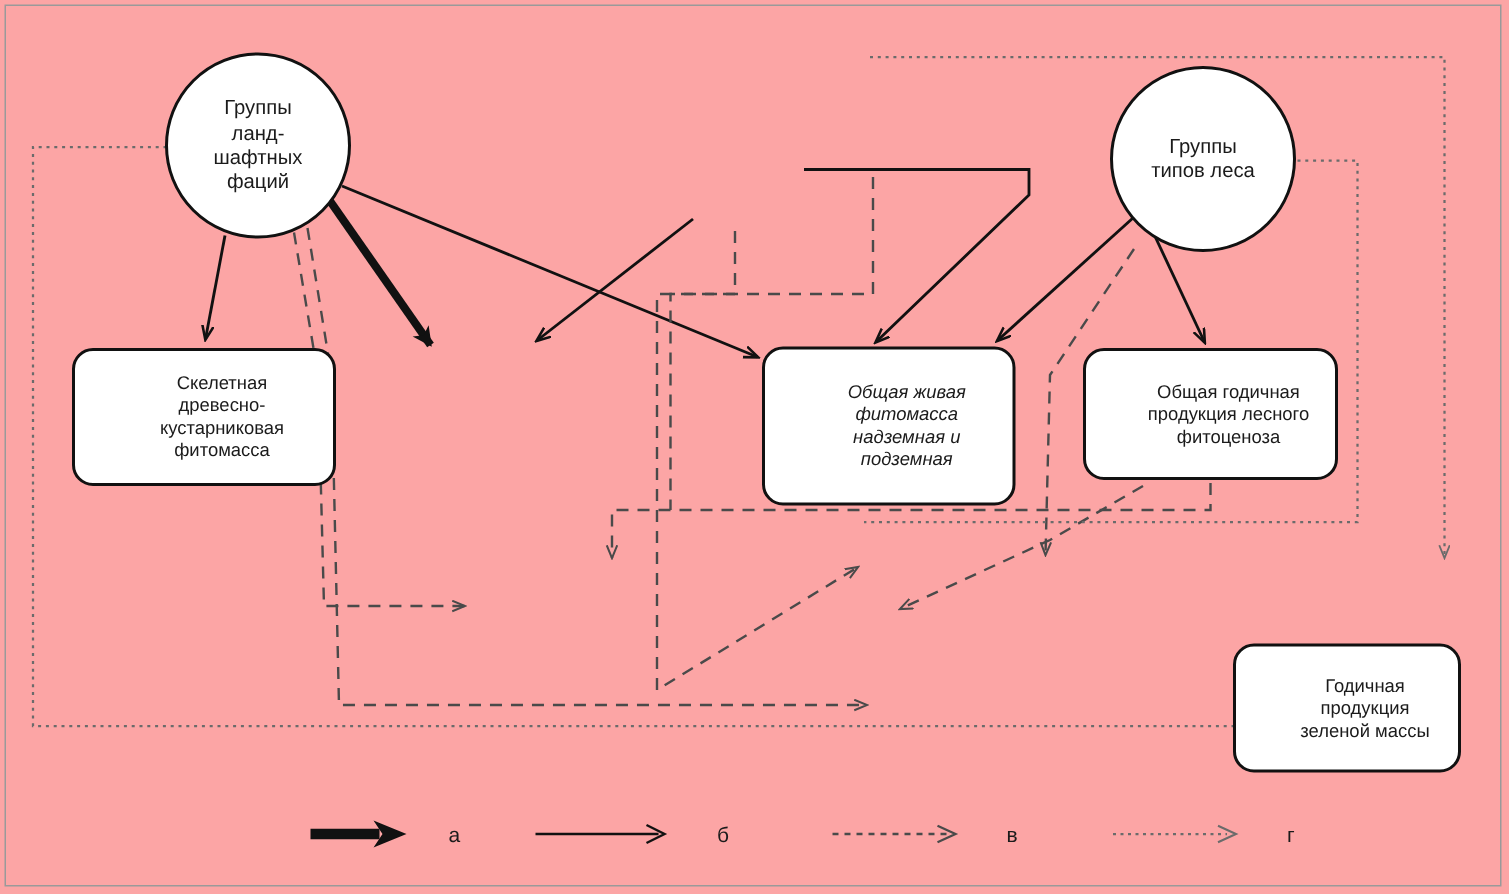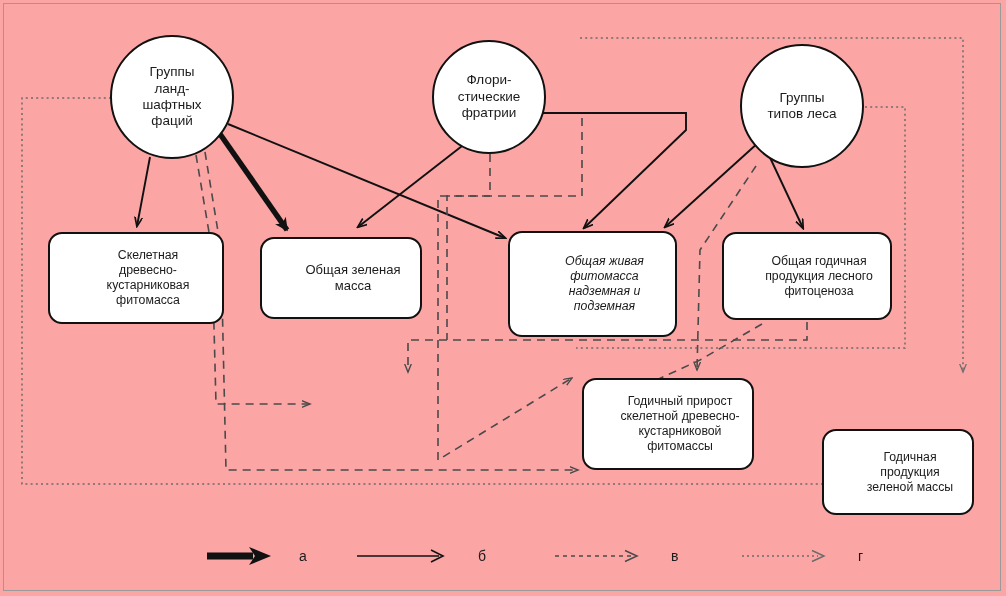--- a/index.html
+++ b/index.html
@@ -78,63 +78,48 @@
     </g>
   </svg>
 
   <div class="node circle" style="left:110px;top:35px;width:124px;height:124px;">
     <div class="ntext c-text">Группы
 ланд-
 шафтных
 фаций</div>
   </div>
 
-  <div class="node circle" style="left:432px;top:40px;width:114px;height:114px;">
-    <div class="ntext c-text">Флори-
-стические
-фратрии</div>
-  </div>
 
   <div class="node circle" style="left:740px;top:44px;width:124px;height:124px;">
     <div class="ntext c-text">Группы
 типов леса</div>
   </div>
 
   <div class="node box" style="left:48px;top:232px;width:176px;height:92px;">
     <div class="ntext b-text-sm">Скелетная
 древесно-
 кустарниковая
 фитомасса</div>
   </div>
 
-  <div class="node box" style="left:260px;top:237px;width:162px;height:82px;">
-    <div class="ntext b-text">Общая зеленая
-масса</div>
-  </div>
 
   <div class="node box" style="left:508px;top:231px;width:169px;height:106px;font-style:italic;">
     <div class="ntext b-text-sm">Общая живая
 фитомасса
 надземная и
 подземная</div>
   </div>
 
   <div class="node box" style="left:722px;top:232px;width:170px;height:88px;">
     <div class="ntext b-text-sm">Общая годичная
 продукция лесного
 фитоценоза</div>
   </div>
 
 
-  <div class="node box" style="left:582px;top:378px;width:172px;height:92px;">
-    <div class="ntext b-text-sm">Годичный прирост
-скелетной древесно-
-кустарниковой
-фитомассы</div>
-  </div>
 
   <div class="node box" style="left:822px;top:381px;width:152px;height:86px;margin-top:48px;">
     <div class="ntext b-text-sm">Годичная продукция
 зеленой массы</div>
   </div>
 
   <div class="legend" style="left:205px;top:543px;">
     <svg width="72" height="26">
       <path d="M2,13 L48,13" stroke="#111" stroke-width="7" fill="none"></path>
       <path d="M44,4 L66,13 L44,22 L50,13 Z" fill="#111"></path>

